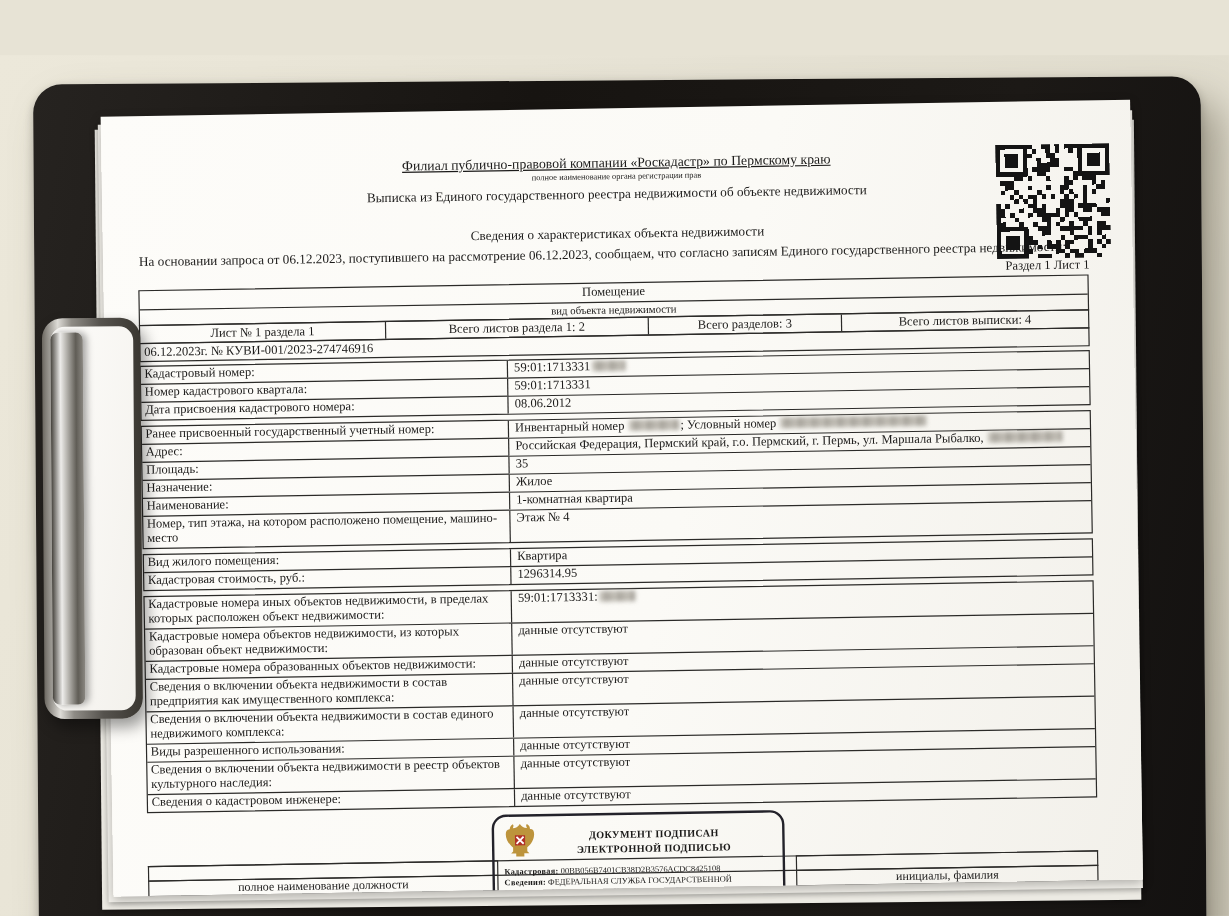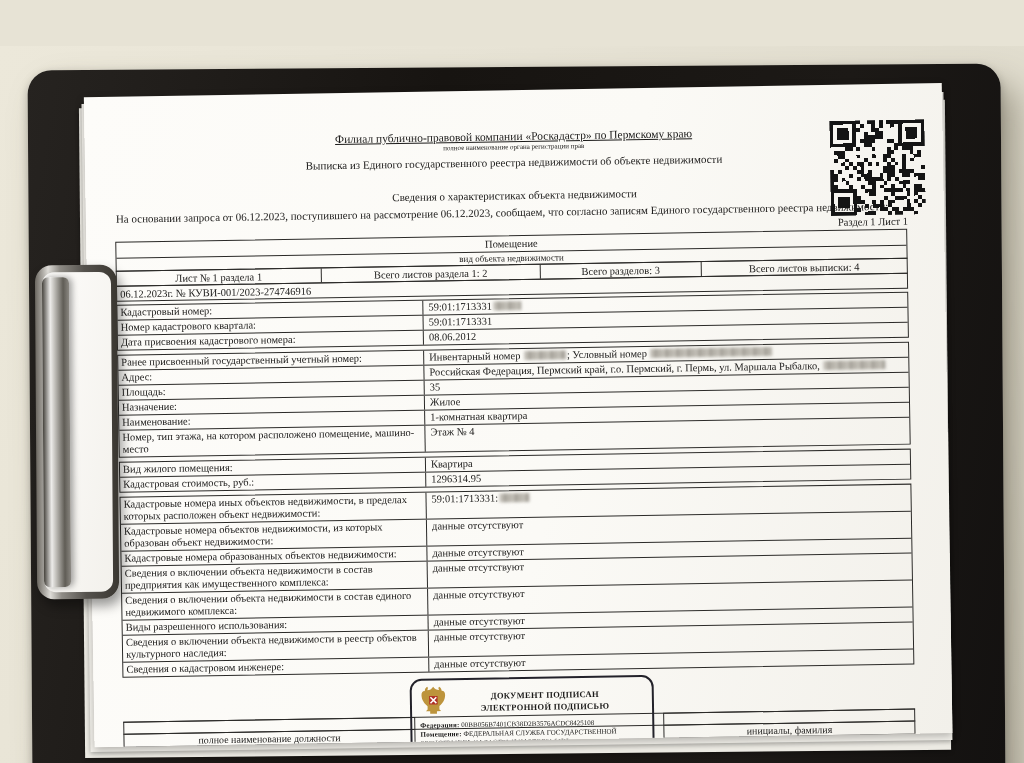--- a/index.html
+++ b/index.html
@@ -519,22 +519,22 @@
                   <rect x="11" y="12" width="10" height="10" fill="#b03026"></rect>
                   <path d="M12.5 13.5 L19.5 20.5 M19.5 13.5 L12.5 20.5" stroke="#ffffff" stroke-width="1.8"></path>
                 </svg>
               </span>
               <div class="stamp-titles">
                 <div>ДОКУМЕНТ ПОДПИСАН</div>
                 <div>ЭЛЕКТРОННОЙ ПОДПИСЬЮ</div>
               </div>
             </div>
             <div class="stamp-details">
-              <div><b>Федерация:</b> <span>00BB056B7401CB38D2B3576ACDC8425108</span></div>
-              <div><b>Помещение:</b> <span>ФЕДЕРАЛЬНАЯ СЛУЖБА ГОСУДАРСТВЕННОЙ РЕГИСТРАЦИИ, КАДАСТРА И КАРТОГРАФИИ</span></div>
+              <div><b>Кадастровая:</b> <span>00BB056B7401CB38D2B3576ACDC8425108</span></div>
+              <div><b>Сведения:</b> <span>ФЕДЕРАЛЬНАЯ СЛУЖБА ГОСУДАРСТВЕННОЙ РЕГИСТРАЦИИ, КАДАСТРА И КАРТОГРАФИИ</span></div>
               <div> <span>с 27.06.2023 по 19.09.2024</span></div>
             </div>
           </div>
         </div>
 
       </div>
     </div>
 
     <div class="clip">
       <div class="clip-frame"></div>

